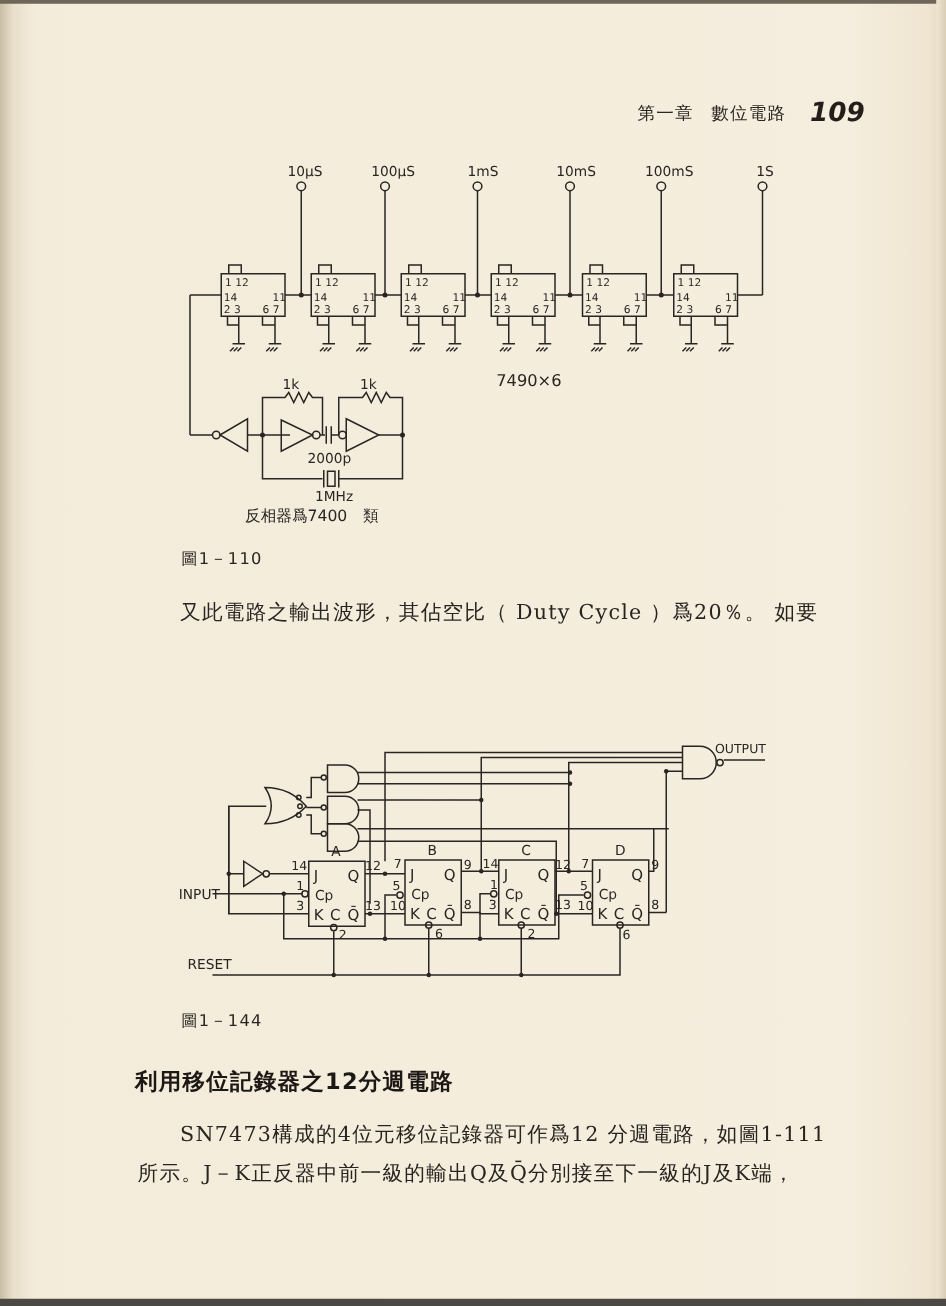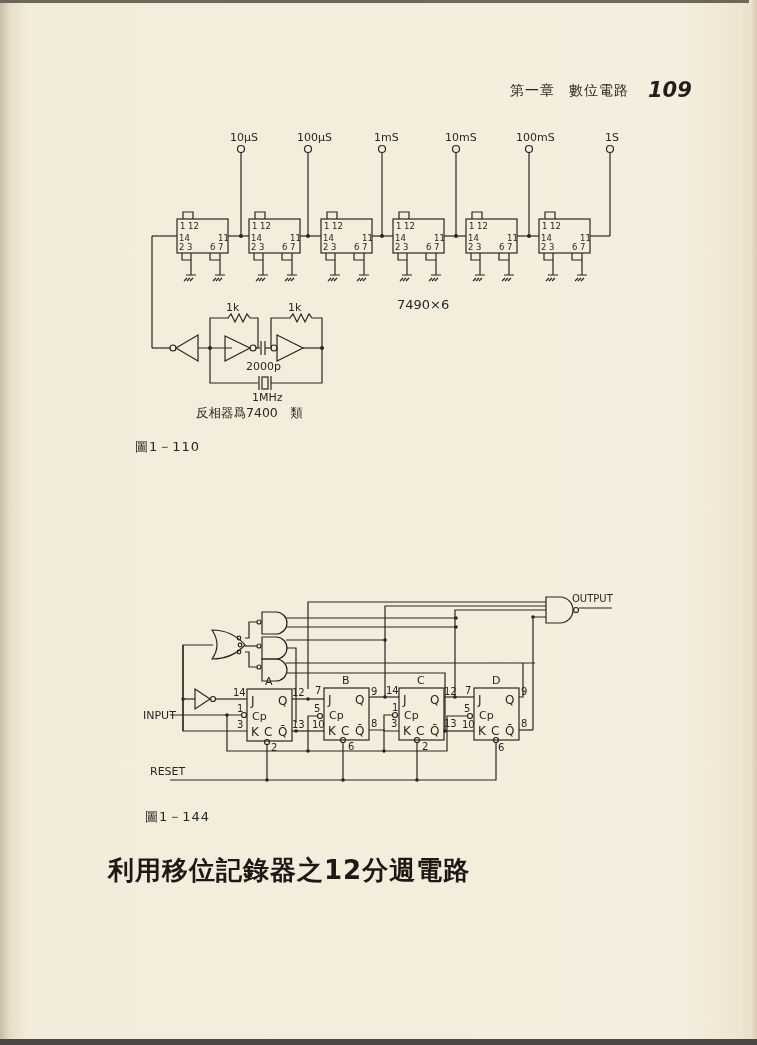--- a/index.html
+++ b/index.html
@@ -12,21 +12,21 @@
   .right-edge { position:absolute; right:0; top:0; width:8px; height:1045px; background:linear-gradient(90deg,#efe6d3,#d9ccb4); }
   .running-head { position:absolute; top:82px; left:510px; font-family:Liberation Sans, sans-serif; font-size:14px; color:#2b2622; letter-spacing:1px; }
   .running-head .chap { margin-right:14px; }
   .page-num { position:absolute; top:78px; left:648px; font-family:"DejaVu Sans", sans-serif; font-weight:bold; font-style:italic; font-size:21px; color:#231e1a; }
   svg.circuit { position:absolute; }
   svg text { font-family:"DejaVu Sans", sans-serif; fill:#2a2522; }
   .caption { position:absolute; font-family:"DejaVu Sans", sans-serif; font-size:13px; color:#2a2420; letter-spacing:1px; }
   .para { position:absolute; left:110px; width:580px; font-size:16.5px; line-height:31px; color:#2a2420; letter-spacing:1px; }
   .para p { margin:0; }
   .indent { text-indent:34px; }
-  .heading { position:absolute; left:108px; top:853px; font-family:"DejaVu Sans", sans-serif; font-weight:bold; font-size:26px; color:#1c1815; letter-spacing:1px; }
+  .heading { position:absolute; left:108px; top:853px; font-family:"DejaVu Sans", sans-serif; font-weight:bold; font-size:18px; color:#1c1815; letter-spacing:1px; }
 </style>
 </head>
 <body>
 
 <div class="page"></div>
 <div class="top-edge"></div>
 <div class="right-edge"></div>
 <div class="bottom-edge"></div>
 
 <div class="running-head">
@@ -162,23 +162,24 @@
     </g>
   </g>
   <text x="257" y="184" font-size="13">7490×6</text>
   <text x="86" y="186" font-size="11">1k</text>
   <text x="148" y="186" font-size="11">1k</text>
   <text x="106" y="245" font-size="11">2000p</text>
   <text x="112" y="276" font-size="11">1MHz</text>
   <text x="56" y="292" font-size="12.5">反相器爲7400　類</text>
 </svg>
 
-<div class="caption" style="left:135px;top:438px">圖1－110</div>
+<div class="caption" style="left:145px;top:438px">圖1－110</div>
 
 <div class="para" style="top:474px">
+  <p class="indent">又此電路之輸出波形，其佔空比（ Duty Cycle ）爲20％。 如要</p>
 </div>
 
 <svg class="circuit" style="left:140px;top:585px" width="480" height="200" viewBox="0 0 480 200">
   <g stroke="#2a2522" stroke-width="1.2" fill="none">
 
     <rect x="107" y="104" width="45" height="52"></rect>
     <rect x="184" y="103" width="45" height="52"></rect>
     <rect x="259" y="103" width="45" height="52"></rect>
     <rect x="334" y="103" width="45" height="52"></rect>
 
@@ -335,13 +336,15 @@
     <text x="381" y="142" font-size="10">8</text>
     <text x="358" y="166" font-size="10">6</text>
   </g>
 </svg>
 
 <div class="caption" style="left:145px;top:808px">圖1－144</div>
 
 <div class="heading">利用移位記錄器之12分週電路</div>
 
 <div class="para" style="top:892px">
+  <p class="indent">SN7473構成的4位元移位記錄器可作爲12 分週電路，如圖1-111</p>
+  <p>所示。J－K正反器中前一級的輸出Q及Q̄分別接至下一級的J及K端，</p>
 </div>
 
 </body></html>

